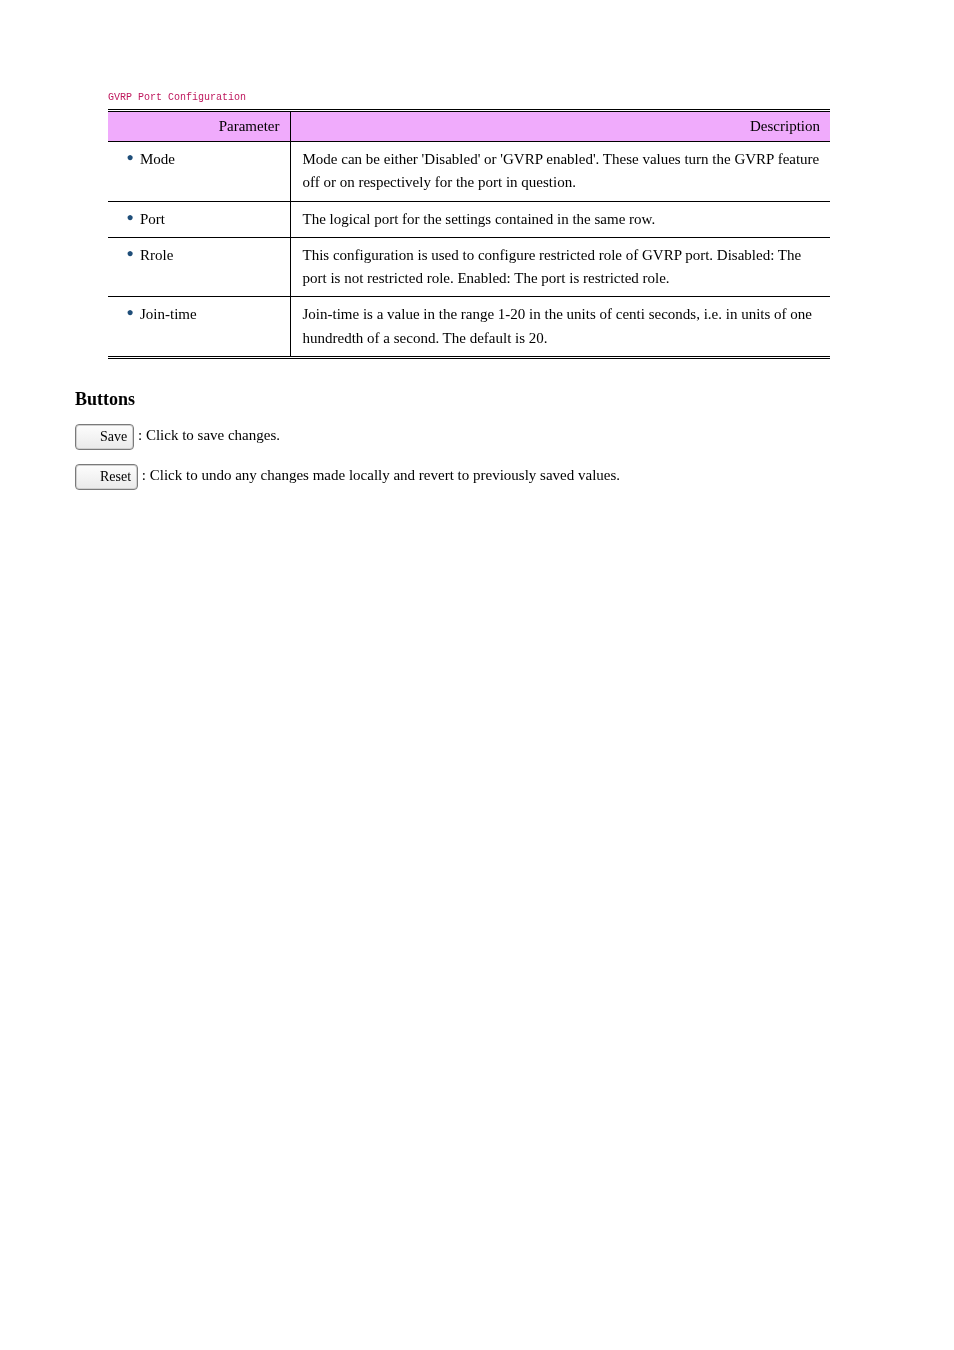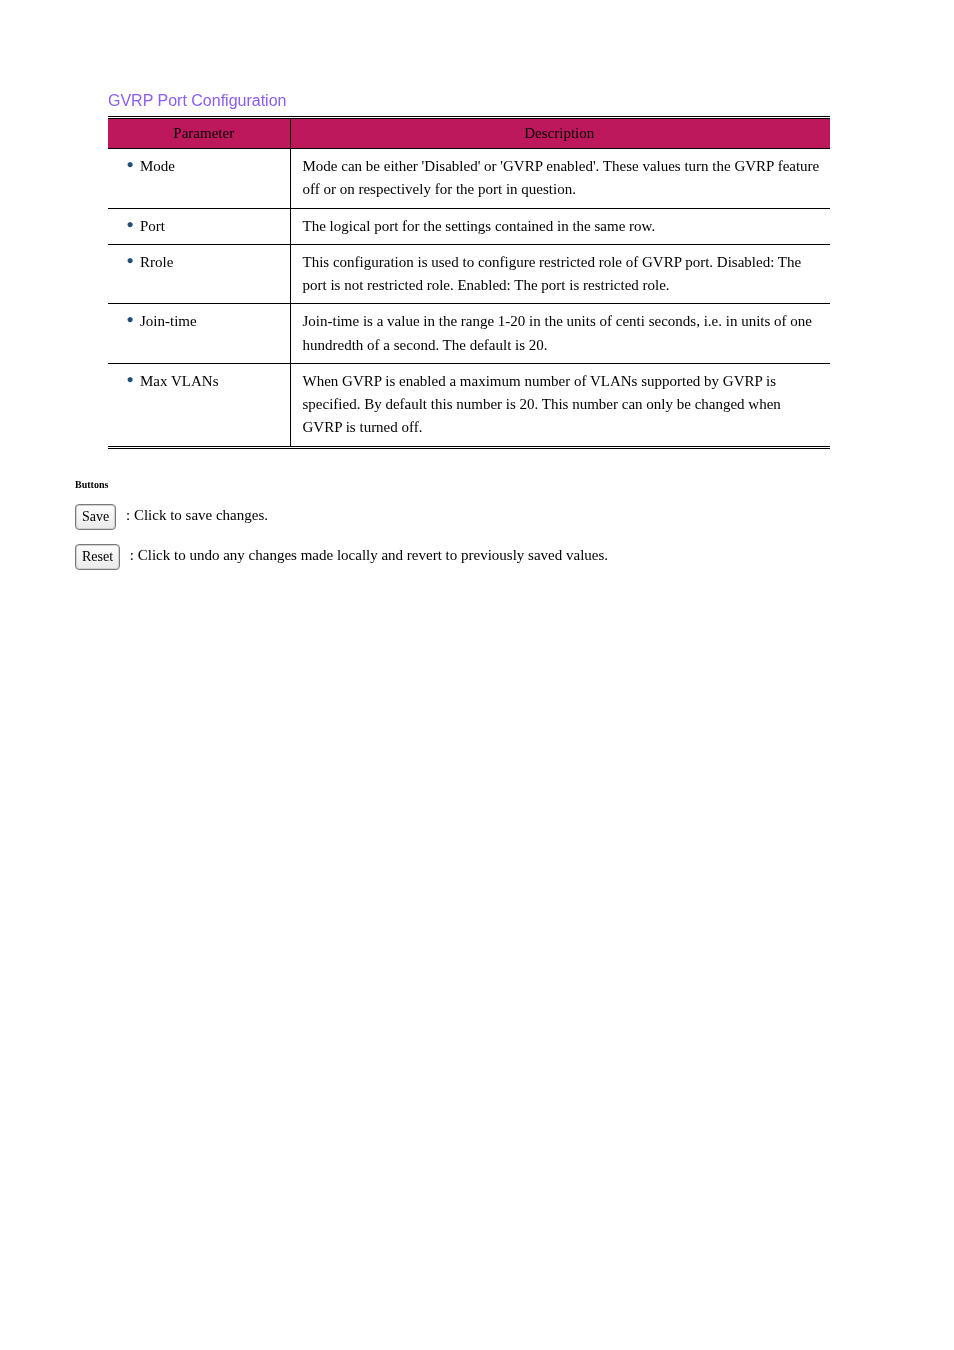--- a/index.html
+++ b/index.html
@@ -11,37 +11,37 @@
     color: #000000;
     width: 954px;
   }
   .page {
     width: 954px;
     padding: 0;
     box-sizing: border-box;
   }
   .section-title {
     margin: 92px 0 0 108px;
-    font-family: Liberation Sans, sans-serif;
-    font-size: 16px;
-    color: #8b5cf6;
+    font-family: Liberation Mono, monospace;
+    font-size: 10px;
+    color: #be185d;
   }
   table.params {
     border-collapse: collapse;
     width: 722px;
     margin: 6px 0 0 108px;
     font-family: "Times New Roman", Times, serif;
     font-size: 15px;
   }
   table.params thead tr th {
-    background: #be185d;
+    background: #f0abfc;
     border-top: 3px double #000000;
     border-bottom: 1px solid #000000;
     border-right: 1px solid #000000;
-    text-align: center;
+    text-align: right;
     font-weight: normal;
     padding: 6px 10px 6px 20px;
     vertical-align: middle;
   }
   table.params thead tr th:last-child {
     border-right: none;
     padding-left: 8px;
   }
   table.params tbody tr td {
     border-bottom: 1px solid #000000;
@@ -69,36 +69,36 @@
     vertical-align: top;
     font-family: Arial, sans-serif;
   }
   .param-text {
     display: inline-block;
     vertical-align: top;
   }
   .buttons-title {
     margin: 30px 0 0 75px;
     font-weight: bold;
-    font-size: 10px;
+    font-size: 18px;
   }
   .btn-row {
     margin: 14px 0 0 75px;
     line-height: 1.5;
   }
   .btn {
     display: inline-block;
     font-family: "Times New Roman", serif;
     font-size: 14px;
     color: #000000;
     background: linear-gradient(#fdfdfd, #eaeaea);
     border: 1px solid #7a7a7a;
     border-radius: 4px;
-    padding: 1px 6px 2px 6px;
-    margin-right: 6px;
+    padding: 1px 6px 2px 24px;
+    margin-right: 0;
     box-shadow: 0 0 0 1px #d0d0d0 inset;
     vertical-align: middle;
     cursor: default;
   }
   .btn-desc {
     display: inline;
     font-family: Liberation Serif, serif;
   }
 </style>
 </head>
@@ -128,24 +128,20 @@
       <td>The logical port for the settings contained in the same row.</td>
     </tr>
     <tr>
       <td><span class="bullet">●</span><span class="param-text">Rrole</span></td>
       <td>This configuration is used to configure restricted role of GVRP port. Disabled: The port is not restricted role. Enabled: The port is restricted role.</td>
     </tr>
     <tr>
       <td><span class="bullet">●</span><span class="param-text">Join-time</span></td>
       <td>Join-time is a value in the range 1-20 in the units of centi seconds, i.e. in units of one hundredth of a second. The default is 20.</td>
     </tr>
-    <tr>
-      <td><span class="bullet">●</span><span class="param-text">Max VLANs</span></td>
-      <td>When GVRP is enabled a maximum number of VLANs supported by GVRP is specified. By default this number is 20. This number can only be changed when GVRP is turned off.</td>
-    </tr>
   </tbody>
 </table>
 
 <div class="buttons-title">Buttons</div>
 
 <div class="btn-row">
   <span class="btn">Save</span>
   <span class="btn-desc">: Click to save changes.</span>
 </div>
 

